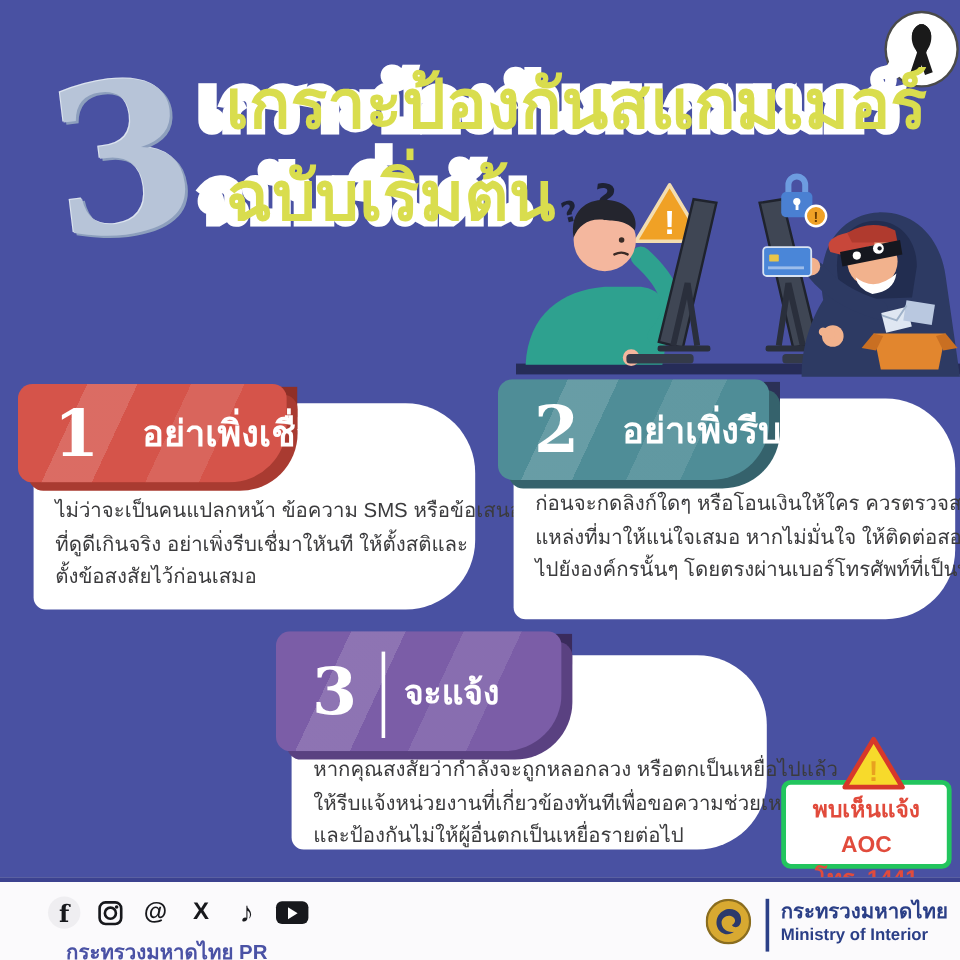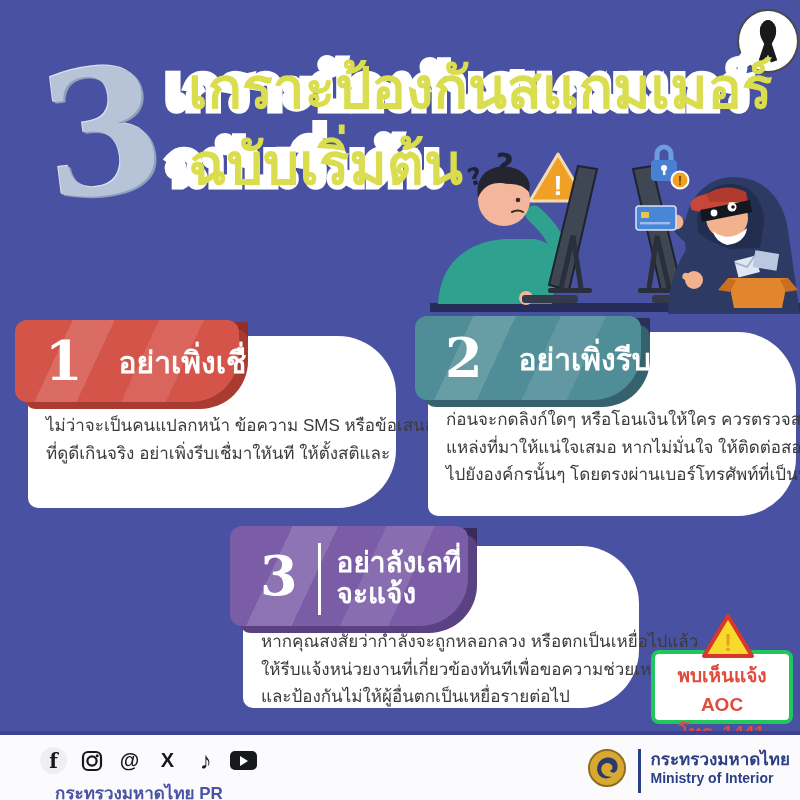--- a/index.html
+++ b/index.html
@@ -175,20 +175,21 @@
       <polygon points="298,140 288,152 300,154 306,142" fill="#c96f22"></polygon>
       <polygon points="358,140 368,152 356,154 350,142" fill="#c96f22"></polygon>
     </g>
   </svg>
 
   <div>
     <div class="card-body" style="left:28px; top:336px; width:368px; height:172px;">
       <div class="card-text" style="top:76px;">
         <div>ไม่ว่าจะเป็นคนแปลกหน้า ข้อความ SMS หรือข้อเสนอ</div>
         <div>ที่ดูดีเกินจริง อย่าเพิ่งรีบเชื่มาใหันที ให้ตั้งสติและ</div>
+        <div>ตั้งข้อสงสัยไว้ก่อนเสมอ</div>
       </div>
     </div>
     <div class="card-hdr" style="left:15px; top:320px; width:224px; height:82px;">
       <div class="hdr-wedge" style="background:#8f2f27;"></div>
       <div class="hdr-under" style="background:#a93b31;"></div>
       <div class="hdr-face" style="background-color:#d5544a;">
         <span class="hdr-num">1</span>
         <span class="hdr-div"></span>
         <span class="hdr-title">อย่าเพิ่งเชื่อ</span>
       </div>
@@ -222,21 +223,20 @@
         <div>และป้องกันไม่ให้ผู้อื่นตกเป็นเหยื่อรายต่อไป</div>
       </div>
     </div>
     <div class="card-hdr" style="left:230px; top:526px; width:238px; height:100px;">
       <div class="hdr-wedge" style="background:#3a2b5c;"></div>
       <div class="hdr-under" style="background:#5a4181;"></div>
       <div class="hdr-face" style="background-color:#7b5da7;">
         <span class="hdr-num">3</span>
         <span class="hdr-div" style="height:72px;"></span>
         <span class="hdr-title" style="font-size:28px;">
-          <div>อย่าลังเลที่</div>
           <div>จะแจ้ง</div>
         </span>
       </div>
     </div>
   </div>
 
   <div class="alert-box">
     <div>พบเห็นแจ้ง AOC</div>
     <div>โทร. 1441</div>
   </div>

